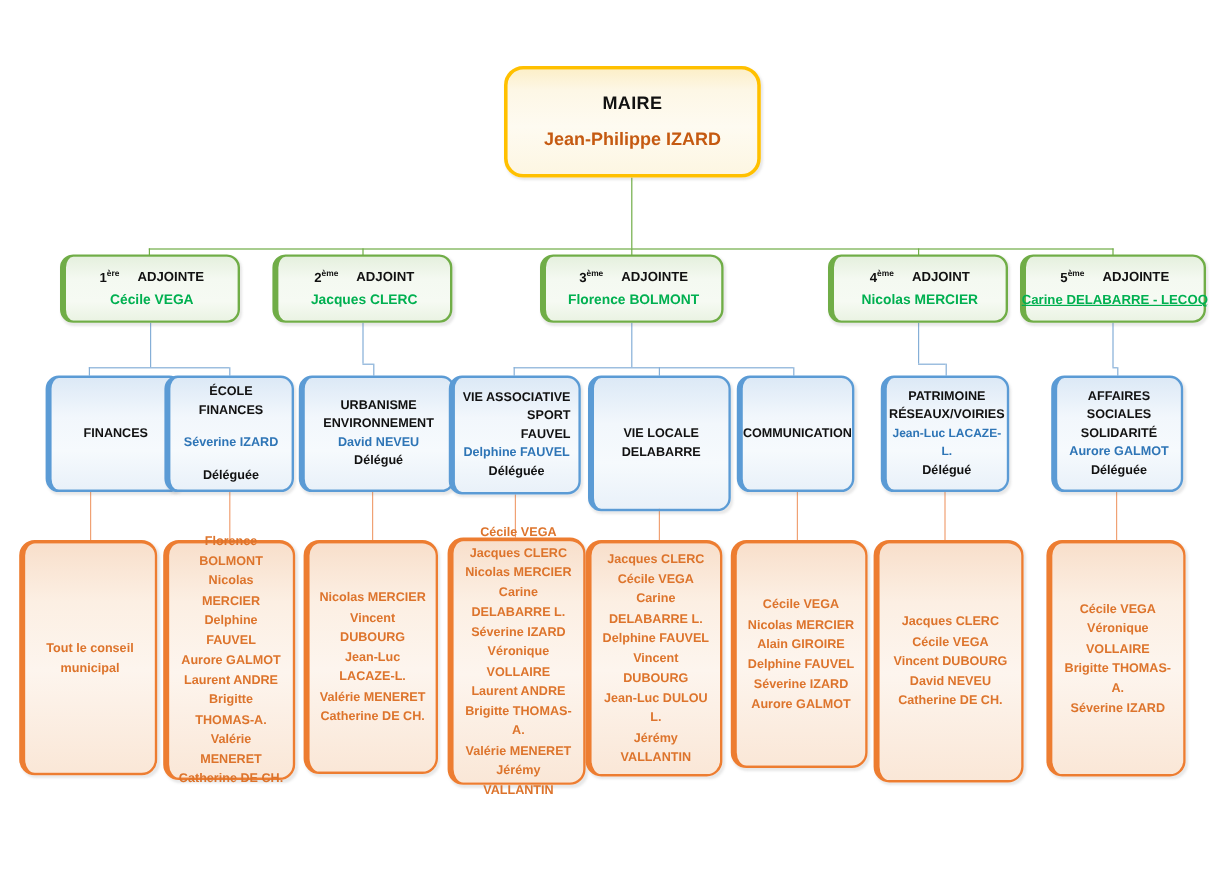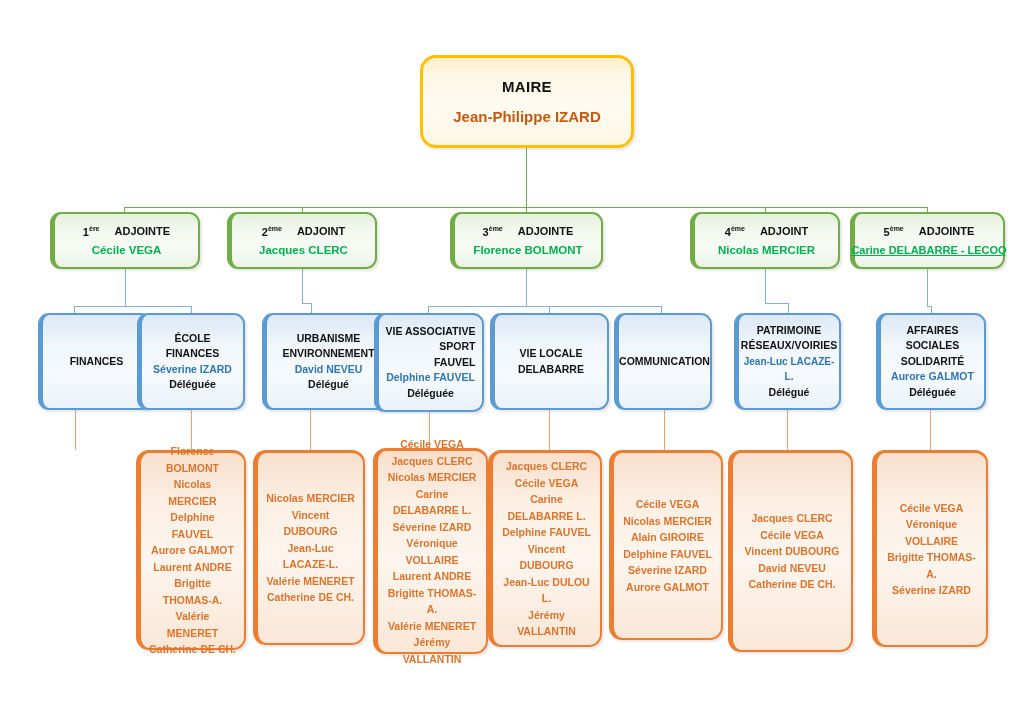--- a/index.html
+++ b/index.html
@@ -116,46 +116,46 @@
     <div class="adj-name" style="font-size:11px;text-decoration:underline;">Carine DELABARRE - LECOQ</div>
   </div>
 
   <div class="box dept-box" style="left:18px;top:313px;width:114px;height:97px;margin-left:20px;">
     <div class="dept-titles">
         <div>FINANCES</div>
       </div>
     <div class="dept-delegate"></div>
     <div class="dept-role"></div>
   </div>
-  <div class="box dept-box" style="left:137px;top:313px;width:108px;height:97px;">
+  <div class="box dept-box" style="left:137px;top:313px;width:108px;height:97px;justify-content:space-between;">
     <div class="dept-titles">
         <div>ÉCOLE</div>
         <div>FINANCES</div>
       </div>
     <div class="dept-delegate">Séverine IZARD</div>
     <div class="dept-role">Déléguée</div>
   </div>
-  <div class="box dept-box" style="left:262px;top:313px;width:130px;height:97px;">
+  <div class="box dept-box" style="left:249px;top:313px;width:130px;height:97px;">
     <div class="dept-titles">
         <div>URBANISME</div>
         <div>ENVIRONNEMENT</div>
       </div>
     <div class="dept-delegate">David NEVEU</div>
     <div class="dept-role">Délégué</div>
   </div>
   <div class="box dept-box" style="left:374px;top:313px;width:110px;height:99px;text-align:right;">
     <div class="dept-titles">
         <div>VIE ASSOCIATIVE</div>
         <div>SPORT</div>
         <div>FAUVEL</div>
       </div>
     <div class="dept-delegate">Delphine FAUVEL</div>
     <div class="dept-role">Déléguée</div>
   </div>
-  <div class="box dept-box" style="left:490px;top:313px;width:119px;height:97px;">
+  <div class="box dept-box" style="left:490px;top:313px;width:119px;height:113px;">
     <div class="dept-titles">
         <div>VIE LOCALE</div>
         <div>DELABARRE</div>
       </div>
     <div class="dept-delegate"></div>
     <div class="dept-role"></div>
   </div>
   <div class="box dept-box" style="left:614px;top:313px;width:98px;height:97px;">
     <div class="dept-titles">
         <div>COMMUNICATION</div>
@@ -173,20 +173,25 @@
   </div>
   <div class="box dept-box" style="left:876px;top:313px;width:110px;height:97px;">
     <div class="dept-titles">
         <div>AFFAIRES SOCIALES</div>
         <div>SOLIDARITÉ</div>
       </div>
     <div class="dept-delegate">Aurore GALMOT</div>
     <div class="dept-role">Déléguée</div>
   </div>
 
+  <div class="box mem-box" style="left:16px;top:450px;width:115px;height:196px;">
+    <div class="mem-list">
+        <div>Tout le conseil municipal</div>
+      </div>
+  </div>
   <div class="box mem-box" style="left:136px;top:450px;width:110px;height:200px;">
     <div class="mem-list">
         <div>Florence BOLMONT</div>
         <div>Nicolas MERCIER</div>
         <div>Delphine FAUVEL</div>
         <div>Aurore GALMOT</div>
         <div>Laurent ANDRE</div>
         <div>Brigitte THOMAS-A.</div>
         <div>Valérie MENERET</div>
         <div>Catherine DE CH.</div>

